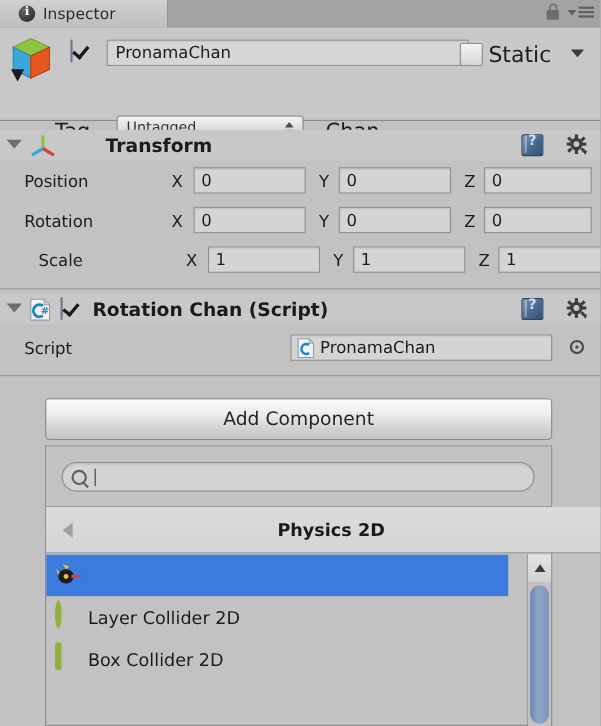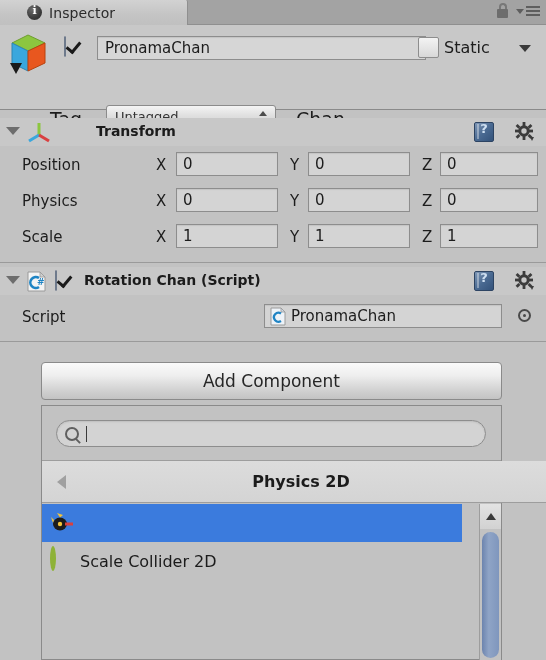--- a/index.html
+++ b/index.html
@@ -18,26 +18,26 @@
   }
 
   
   .tabbar {
     position: absolute; left: 0; top: 0; width: 546px; height: 25px;
     background: #a3a3a3;
     border-bottom: 1px solid #8f8f8f;
     box-sizing: border-box;
   }
   .tab {
-    position: absolute; left: 0; top: 0; width: 188px; height: 25px;
+    position: absolute; left: 0; top: 0; width: 153px; height: 25px;
     background: linear-gradient(to bottom, #d2d2d2 0%, #c4c4c4 60%, #c0c0c0 100%);
     border-right: 1px solid #8f8f8f;
     box-sizing: border-box;
     display: flex; align-items: center; gap: 7px;
-    padding-left: 27px;
+    padding-left: 17px;
     border-top-right-radius: 2px;
   }
   .tab-label {
     font-size: 14px; color: #2b2b2b; letter-spacing: 0.1px;
   }
   .info-icon {
     width: 15px; height: 15px; border-radius: 50%;
     background: radial-gradient(circle at 35% 30%, #6a6a6a 0%, #3b3b3b 60%, #2a2a2a 100%);
     position: relative; flex: 0 0 auto;
   }
@@ -107,21 +107,21 @@
     box-sizing: border-box;
     display: flex; align-items: center;
     padding-left: 7px;
     font-size: 15px; color: #1c1c1c;
     box-shadow: inset 0 1px 1px rgba(0,0,0,0.09);
   }
   .static-wrap {
     position: absolute; left: 418px; top: 12px;
     display: flex; align-items: center; gap: 5px;
   }
-  .static-label { font-size: 16px; color: #1c1c1c; }
+  .static-label { font-size: 20px; color: #1c1c1c; }
   .static-caret {
     position: absolute; left: 519px; top: 20px;
     width: 0; height: 0; border-left: 6px solid transparent;
     border-right: 6px solid transparent; border-top: 7px solid #3a3a3a;
   }
 
   
   .taglayer { position: absolute; left: 0; top: 78px; width: 546px; height: 30px; }
   .tl-label {
     position: absolute; font-size: 19px; color: #1c1c1c; top: 5px;
@@ -156,21 +156,21 @@
   }
   .comp-sep {
     position: absolute; left: 0; width: 546px; height: 1px; background: #9a9a9a;
   }
   .foldout {
     position: absolute; left: 6px; top: 9px;
     width: 0; height: 0; border-left: 7px solid transparent;
     border-right: 7px solid transparent; border-top: 8px solid #6d6d6d;
   }
   .comp-title {
-    position: absolute; font-size: 14px; font-weight: bold; color: #1b1b1b;
+    position: absolute; font-size: 17px; font-weight: bold; color: #1b1b1b;
   }
   .bookicon {
     position: absolute; width: 20px; height: 20px;
     background: linear-gradient(135deg, #7e97b6 0%, #4a6a92 50%, #33527a 100%);
     border: 1px solid #2d4463; border-radius: 2px; box-sizing: border-box;
   }
   .bookicon::before {
     content: "?";
     position: absolute; left: 0; top: -2px; width: 18px; text-align: center;
     color: #cfe0f2; font-size: 13px; font-weight: bold;
@@ -408,30 +408,30 @@
     <span class="row-label">Position</span>
     <span class="axis-label" style="left:156px;">X</span>
     <div class="num-field" style="left:176px; width:102px;">0</div>
     <span class="axis-label" style="left:290px;">Y</span>
     <div class="num-field" style="left:308px; width:102px;">0</div>
     <span class="axis-label" style="left:422px;">Z</span>
     <div class="num-field" style="left:440px; width:98px;">0</div>
   </div>
 
   <div class="row" style="top:184px;">
-    <span class="row-label">Physics</span>
+    <span class="row-label">Rotation</span>
     <span class="axis-label" style="left:156px;">X</span>
     <div class="num-field" style="left:176px; width:102px;">0</div>
     <span class="axis-label" style="left:290px;">Y</span>
     <div class="num-field" style="left:308px; width:102px;">0</div>
     <span class="axis-label" style="left:422px;">Z</span>
     <div class="num-field" style="left:440px; width:98px;">0</div>
   </div>
 
-  <div class="row" style="top:220px;">
+  <div class="row" style="top:220px;margin-left:13px;">
     <span class="row-label">Scale</span>
     <span class="axis-label" style="left:156px;">X</span>
     <div class="num-field" style="left:176px; width:102px;">1</div>
     <span class="axis-label" style="left:290px;">Y</span>
     <div class="num-field" style="left:308px; width:102px;">1</div>
     <span class="axis-label" style="left:422px;">Z</span>
     <div class="num-field" style="left:440px; width:98px;">1</div>
   </div>
 
   <div class="comp-sep" style="top:262px;"></div>
@@ -514,23 +514,29 @@
             <rect x="15" y="11.5" width="8" height="3" fill="#d94040"></rect>
             <circle cx="10" cy="13" r="2.2" fill="#f2c33a"></circle>
           </svg>
         </span>
       </div>
 
       <div class="list-item" style="top:38px;">
         <span class="ico">
           <span class="ico-circle"></span>
         </span>
-        <span>Scale Collider 2D</span>
+        <span>Layer Collider 2D</span>
       </div>
 
+      <div class="list-item" style="top:76px;">
+        <span class="ico">
+          <span class="ico-box"></span>
+        </span>
+        <span>Box Collider 2D</span>
+      </div>
 
     </div>
 
     <div class="scrollbar">
       <div class="sb-up">
           <span class="tri"></span>
         </div>
       <div class="sb-thumb"></div>
     </div>
   </div>

